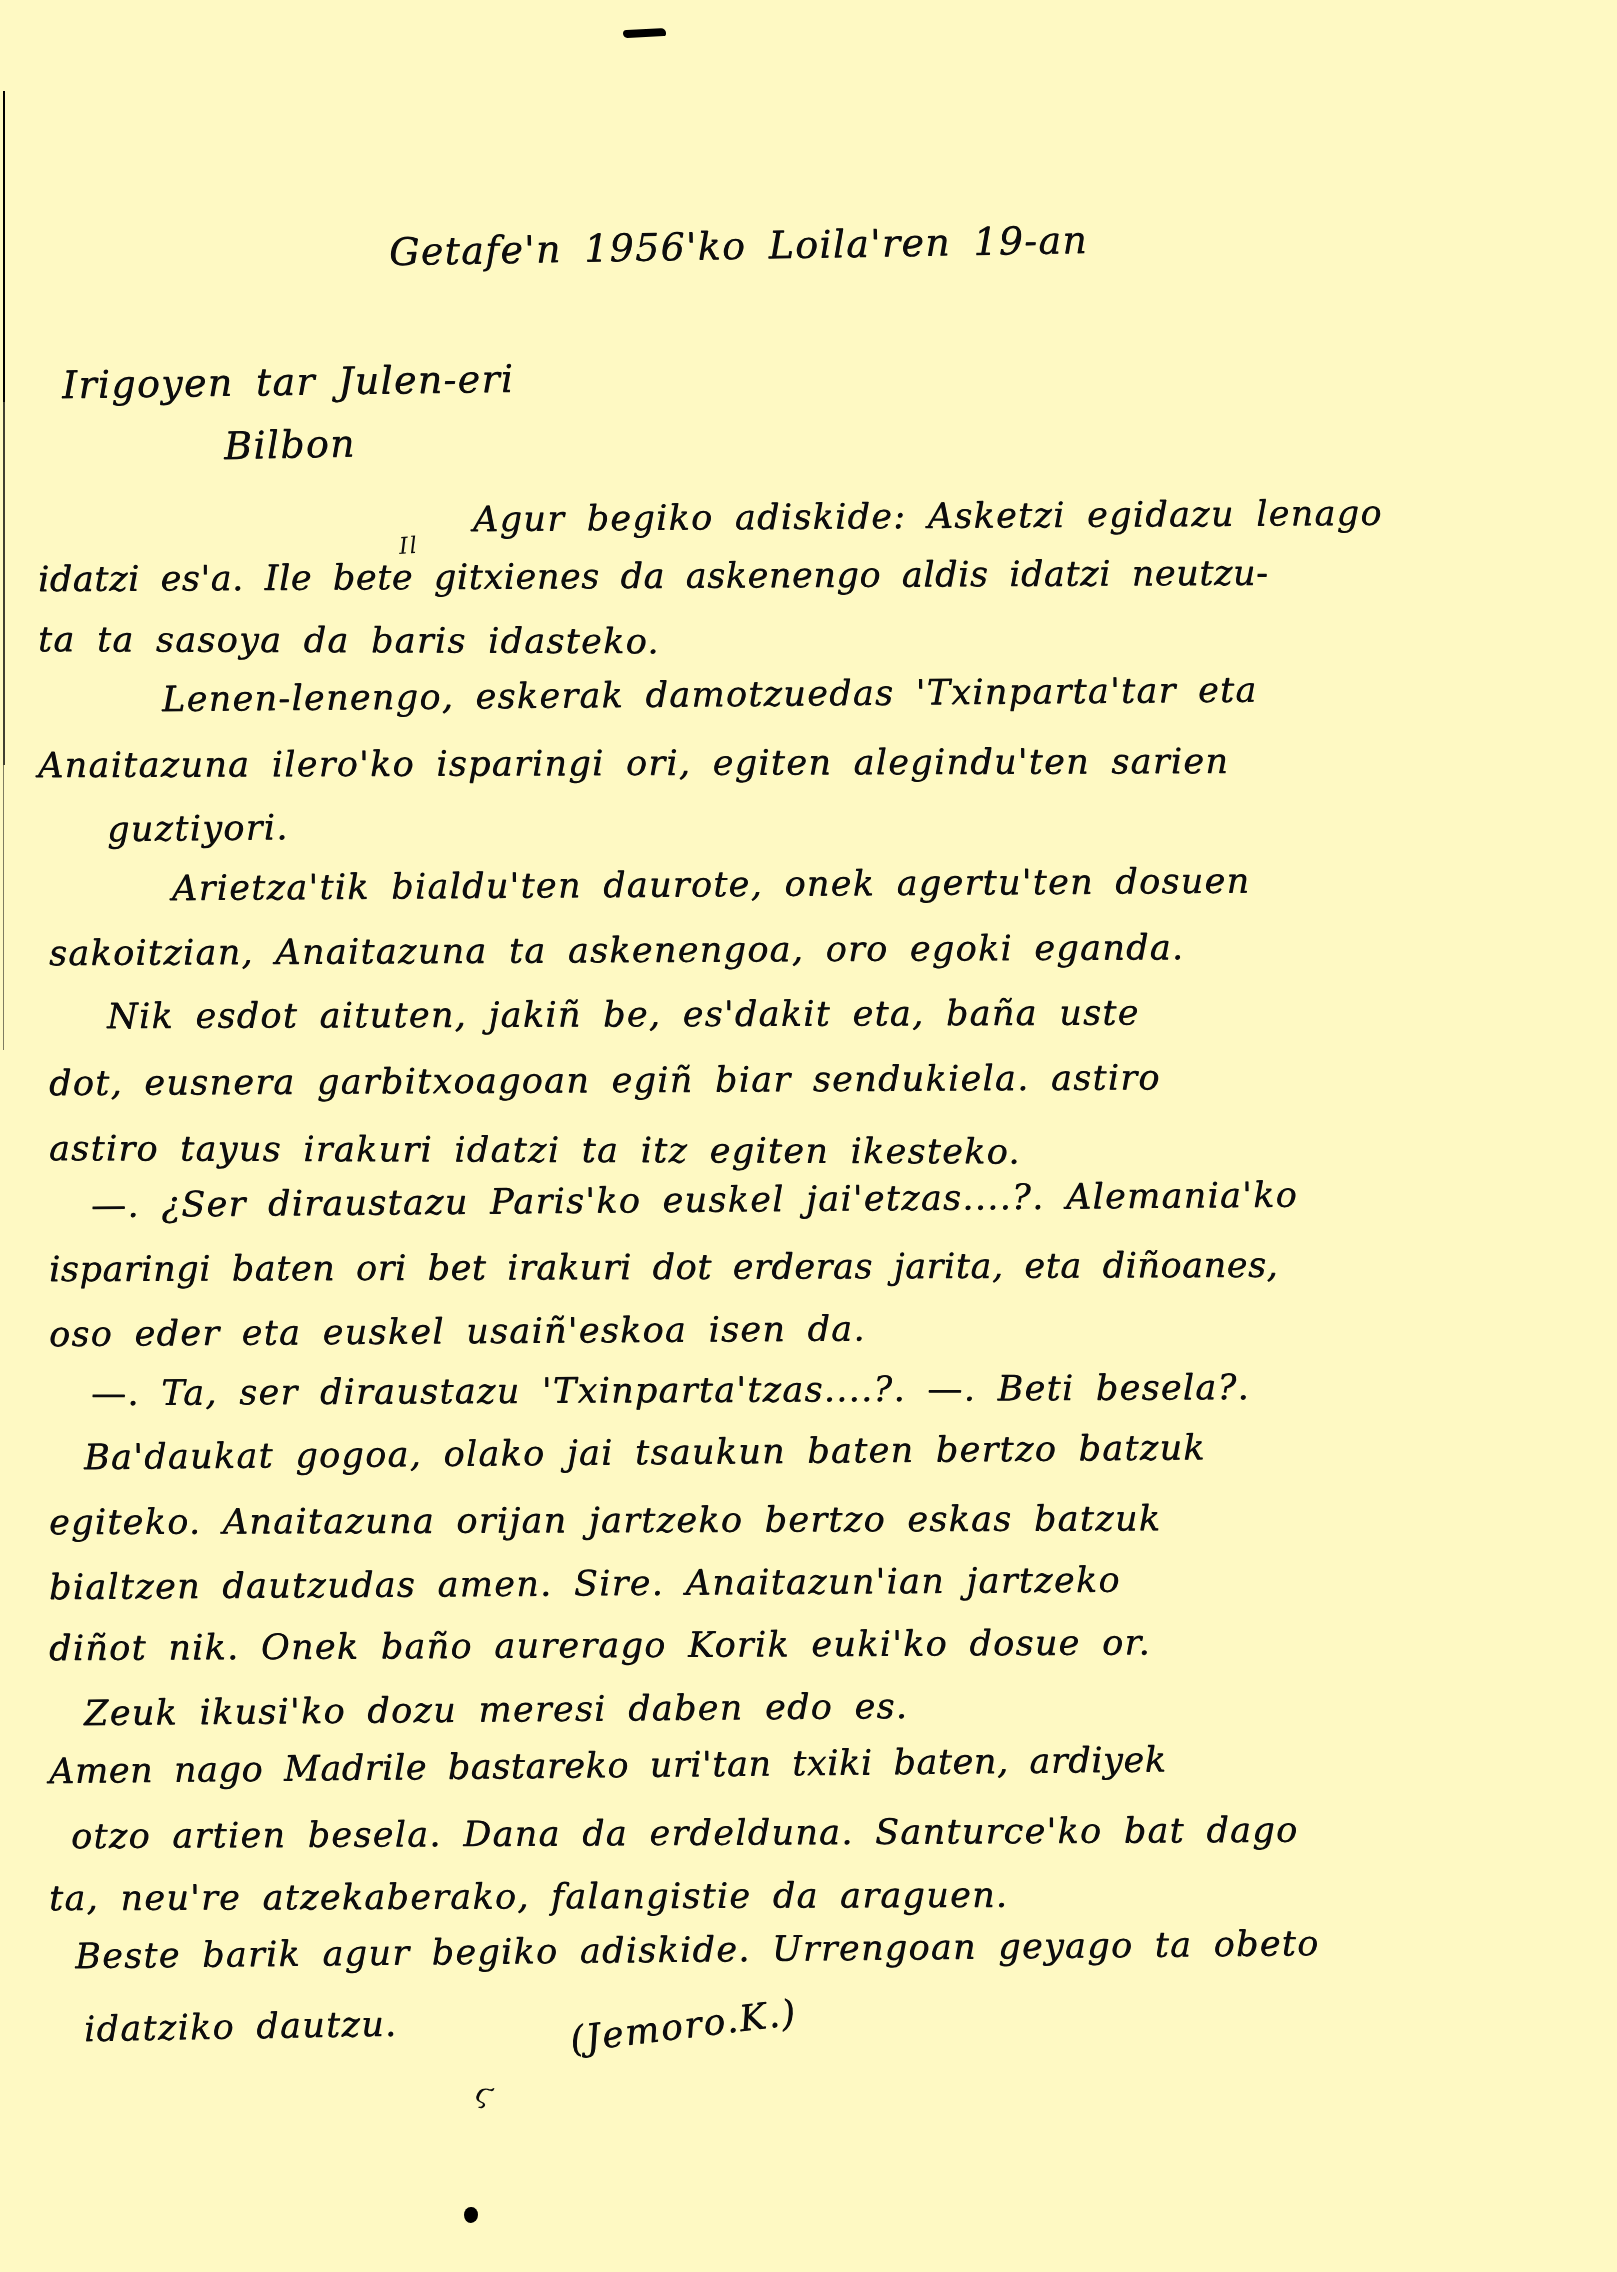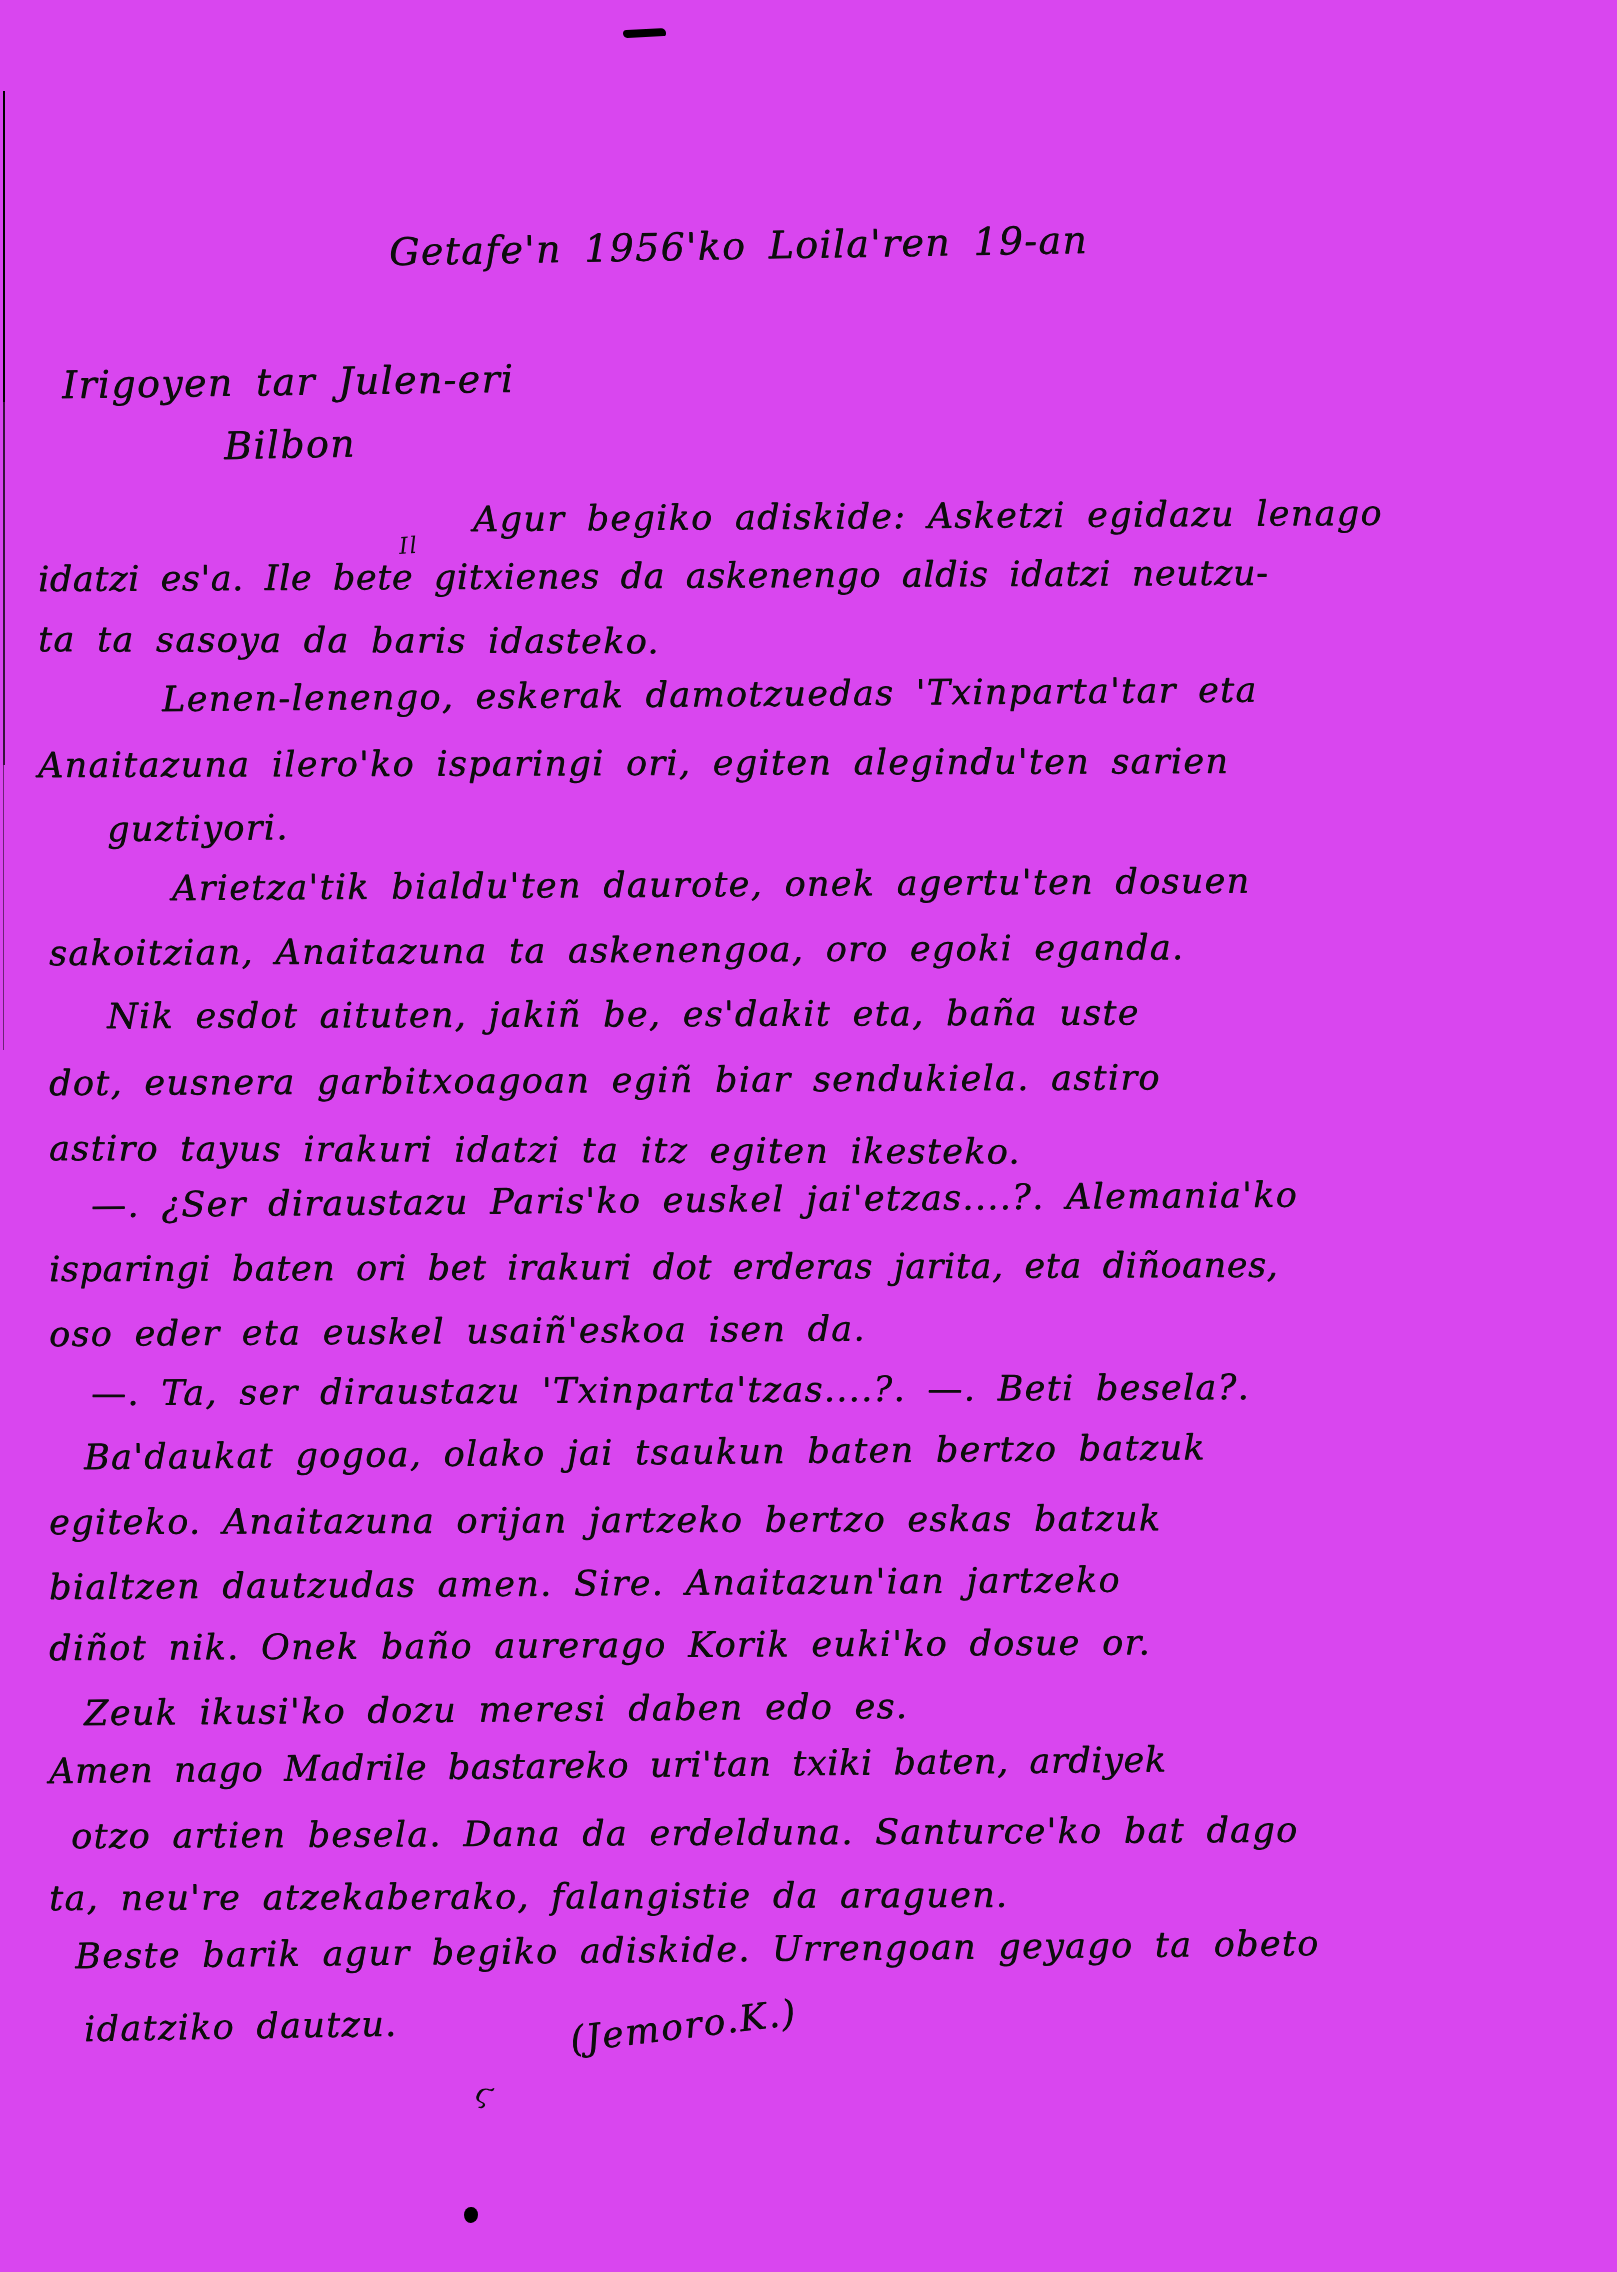--- a/index.html
+++ b/index.html
@@ -4,21 +4,21 @@
 <style>
   html, body {
     margin: 0;
     padding: 0;
     background: #ffffff;
   }
   .page {
     position: relative;
     width: 1617px;
     height: 2273px;
-    background: #d946ef;
+    background: #fef9c3;
     overflow: hidden;
     font-family: "DejaVu Serif", serif;
   }
   
   .hw {
     position: absolute;
     font-family: "DejaVu Serif", serif;
     font-style: italic;
     font-weight: 500;
     color: #0d0d0d;

